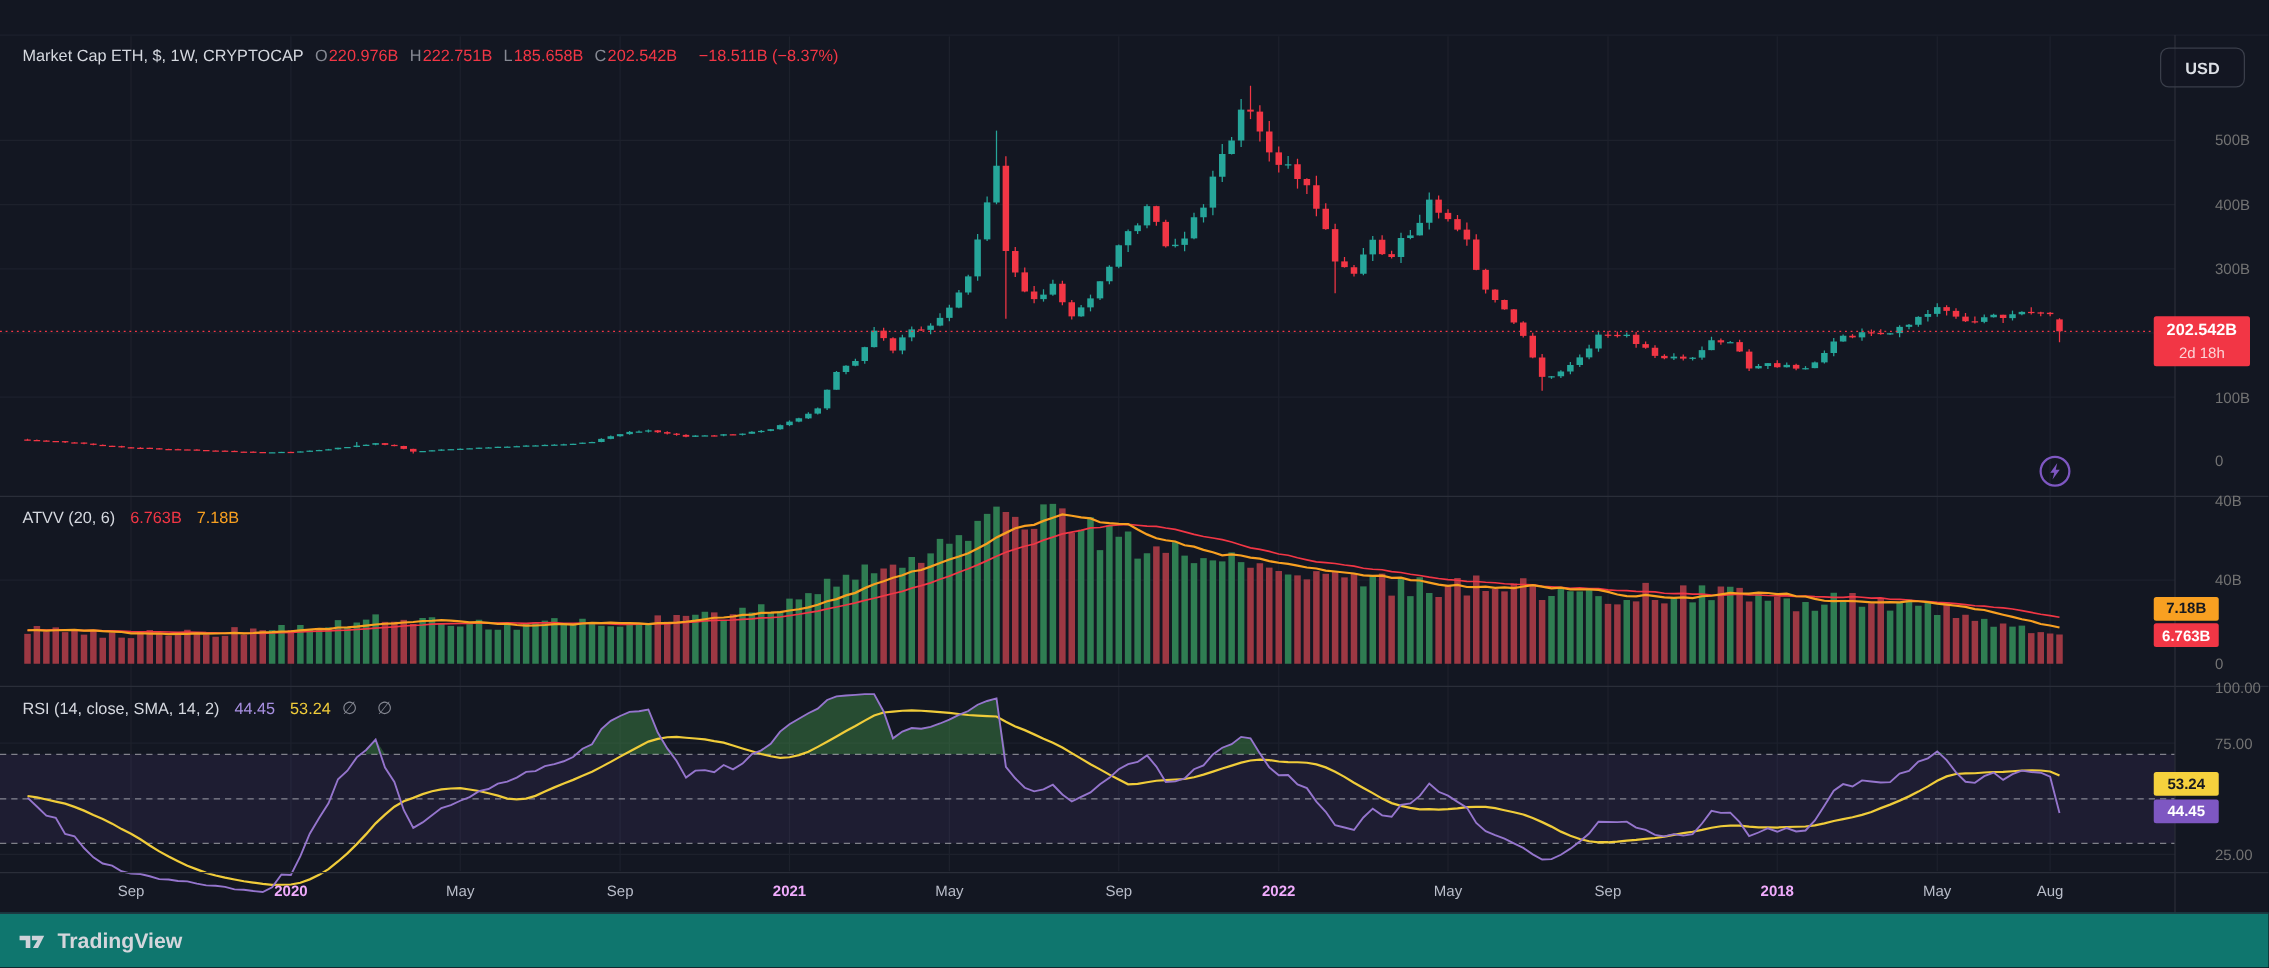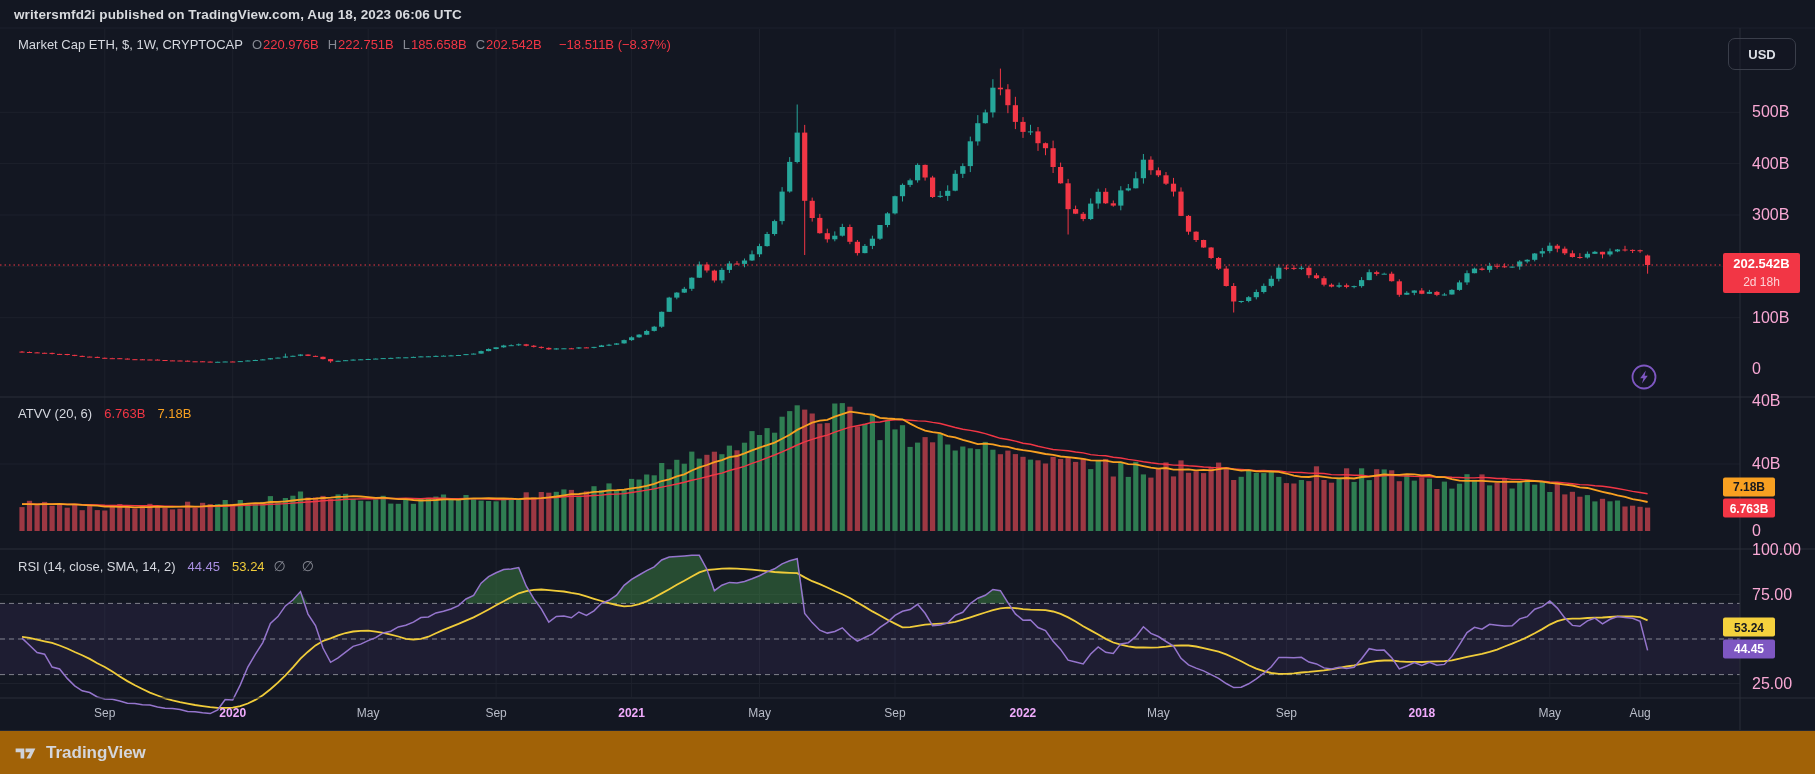--- a/index.html
+++ b/index.html
@@ -5,43 +5,42 @@
   html,body{margin:0;padding:0;background:#0f131c;}
   #stage{position:relative;width:1815px;height:774px;background:#131722;overflow:hidden;
          font-family:"Liberation Sans","DejaVu Sans",sans-serif;-webkit-font-smoothing:antialiased;}
   .abs{position:absolute;}
   #header{left:14px;top:7px;font-size:13.5px;font-weight:700;color:#d8dade;letter-spacing:.1px;}
   #chart-svg-wrap{left:0;top:0;width:1815px;height:774px;}
   .legend{font-size:13px;color:#d5d8df;white-space:nowrap;}
   .legend .lk{color:#868993;margin-left:9px;}
   .legend .lv{margin-left:1px;}
   .legend .ttl{color:#d5d8df;}
-  .axis-label{font-size:16px;color:#f9a8d4;transform:translateY(-50%);white-space:nowrap;}
+  .axis-label{font-size:12px;color:#737373;transform:translateY(-50%);white-space:nowrap;margin-left:20px;}
   .time-label{font-size:12px;color:#b9bdc9;transform:translateX(-50%);top:706px;white-space:nowrap;}
   .time-label.bold{font-weight:700;color:#f0abfc;}
   .badge{left:1723px;width:52px;height:19px;border-radius:2px;font-size:12px;font-weight:700;
          display:flex;align-items:center;justify-content:center;transform:translateY(-50%);}
   #price-badge{left:1723px;width:77px;height:40px;border-radius:2px;color:#fff;
                display:flex;flex-direction:column;align-items:center;justify-content:center;line-height:1.45;}
   #price-badge .l1{font-size:13px;font-weight:700;}
   #price-badge .l2{font-size:12px;color:rgba(255,255,255,.78);}
   #usd-btn{left:1728px;top:38px;width:66px;height:30px;border:1px solid #3a3e4a;border-radius:7px;
            color:#dcdfe5;font-size:13px;font-weight:600;display:flex;align-items:center;justify-content:center;
            background:rgba(19,23,34,.4);cursor:pointer;}
-  #footer{left:0;top:730px;width:1815px;height:44px;background:#a16207;border-top:1px solid #232734;
+  #footer{left:0;top:730px;width:1815px;height:44px;background:#0f766e;border-top:1px solid #232734;
           display:flex;align-items:center;}
   #brand{display:flex;align-items:center;gap:9px;margin-left:14px;color:#d4d6dc;font-size:17px;font-weight:600;cursor:pointer;}
   #lightning{width:28px;height:28px;cursor:pointer;}
 </style>
 </head>
 <body>
 
 <div id="stage">
 
-  <div class="abs" id="header">writersmfd2i published on TradingView.com, Aug 18, 2023 06:06 UTC</div>
 
   <div class="abs" id="chart-svg-wrap">
     <svg id="chart-svg" width="1815" height="774" xmlns="http://www.w3.org/2000/svg">
         <line x1="104.8" y1="29" x2="104.8" y2="697" stroke="#1d212c" stroke-width="1"></line>
         <line x1="232.7" y1="29" x2="232.7" y2="697" stroke="#1d212c" stroke-width="1"></line>
         <line x1="368.2" y1="29" x2="368.2" y2="697" stroke="#1d212c" stroke-width="1"></line>
         <line x1="496.1" y1="29" x2="496.1" y2="697" stroke="#1d212c" stroke-width="1"></line>
         <line x1="631.6" y1="29" x2="631.6" y2="697" stroke="#1d212c" stroke-width="1"></line>
         <line x1="759.5" y1="29" x2="759.5" y2="697" stroke="#1d212c" stroke-width="1"></line>
         <line x1="895" y1="29" x2="895" y2="697" stroke="#1d212c" stroke-width="1"></line>

